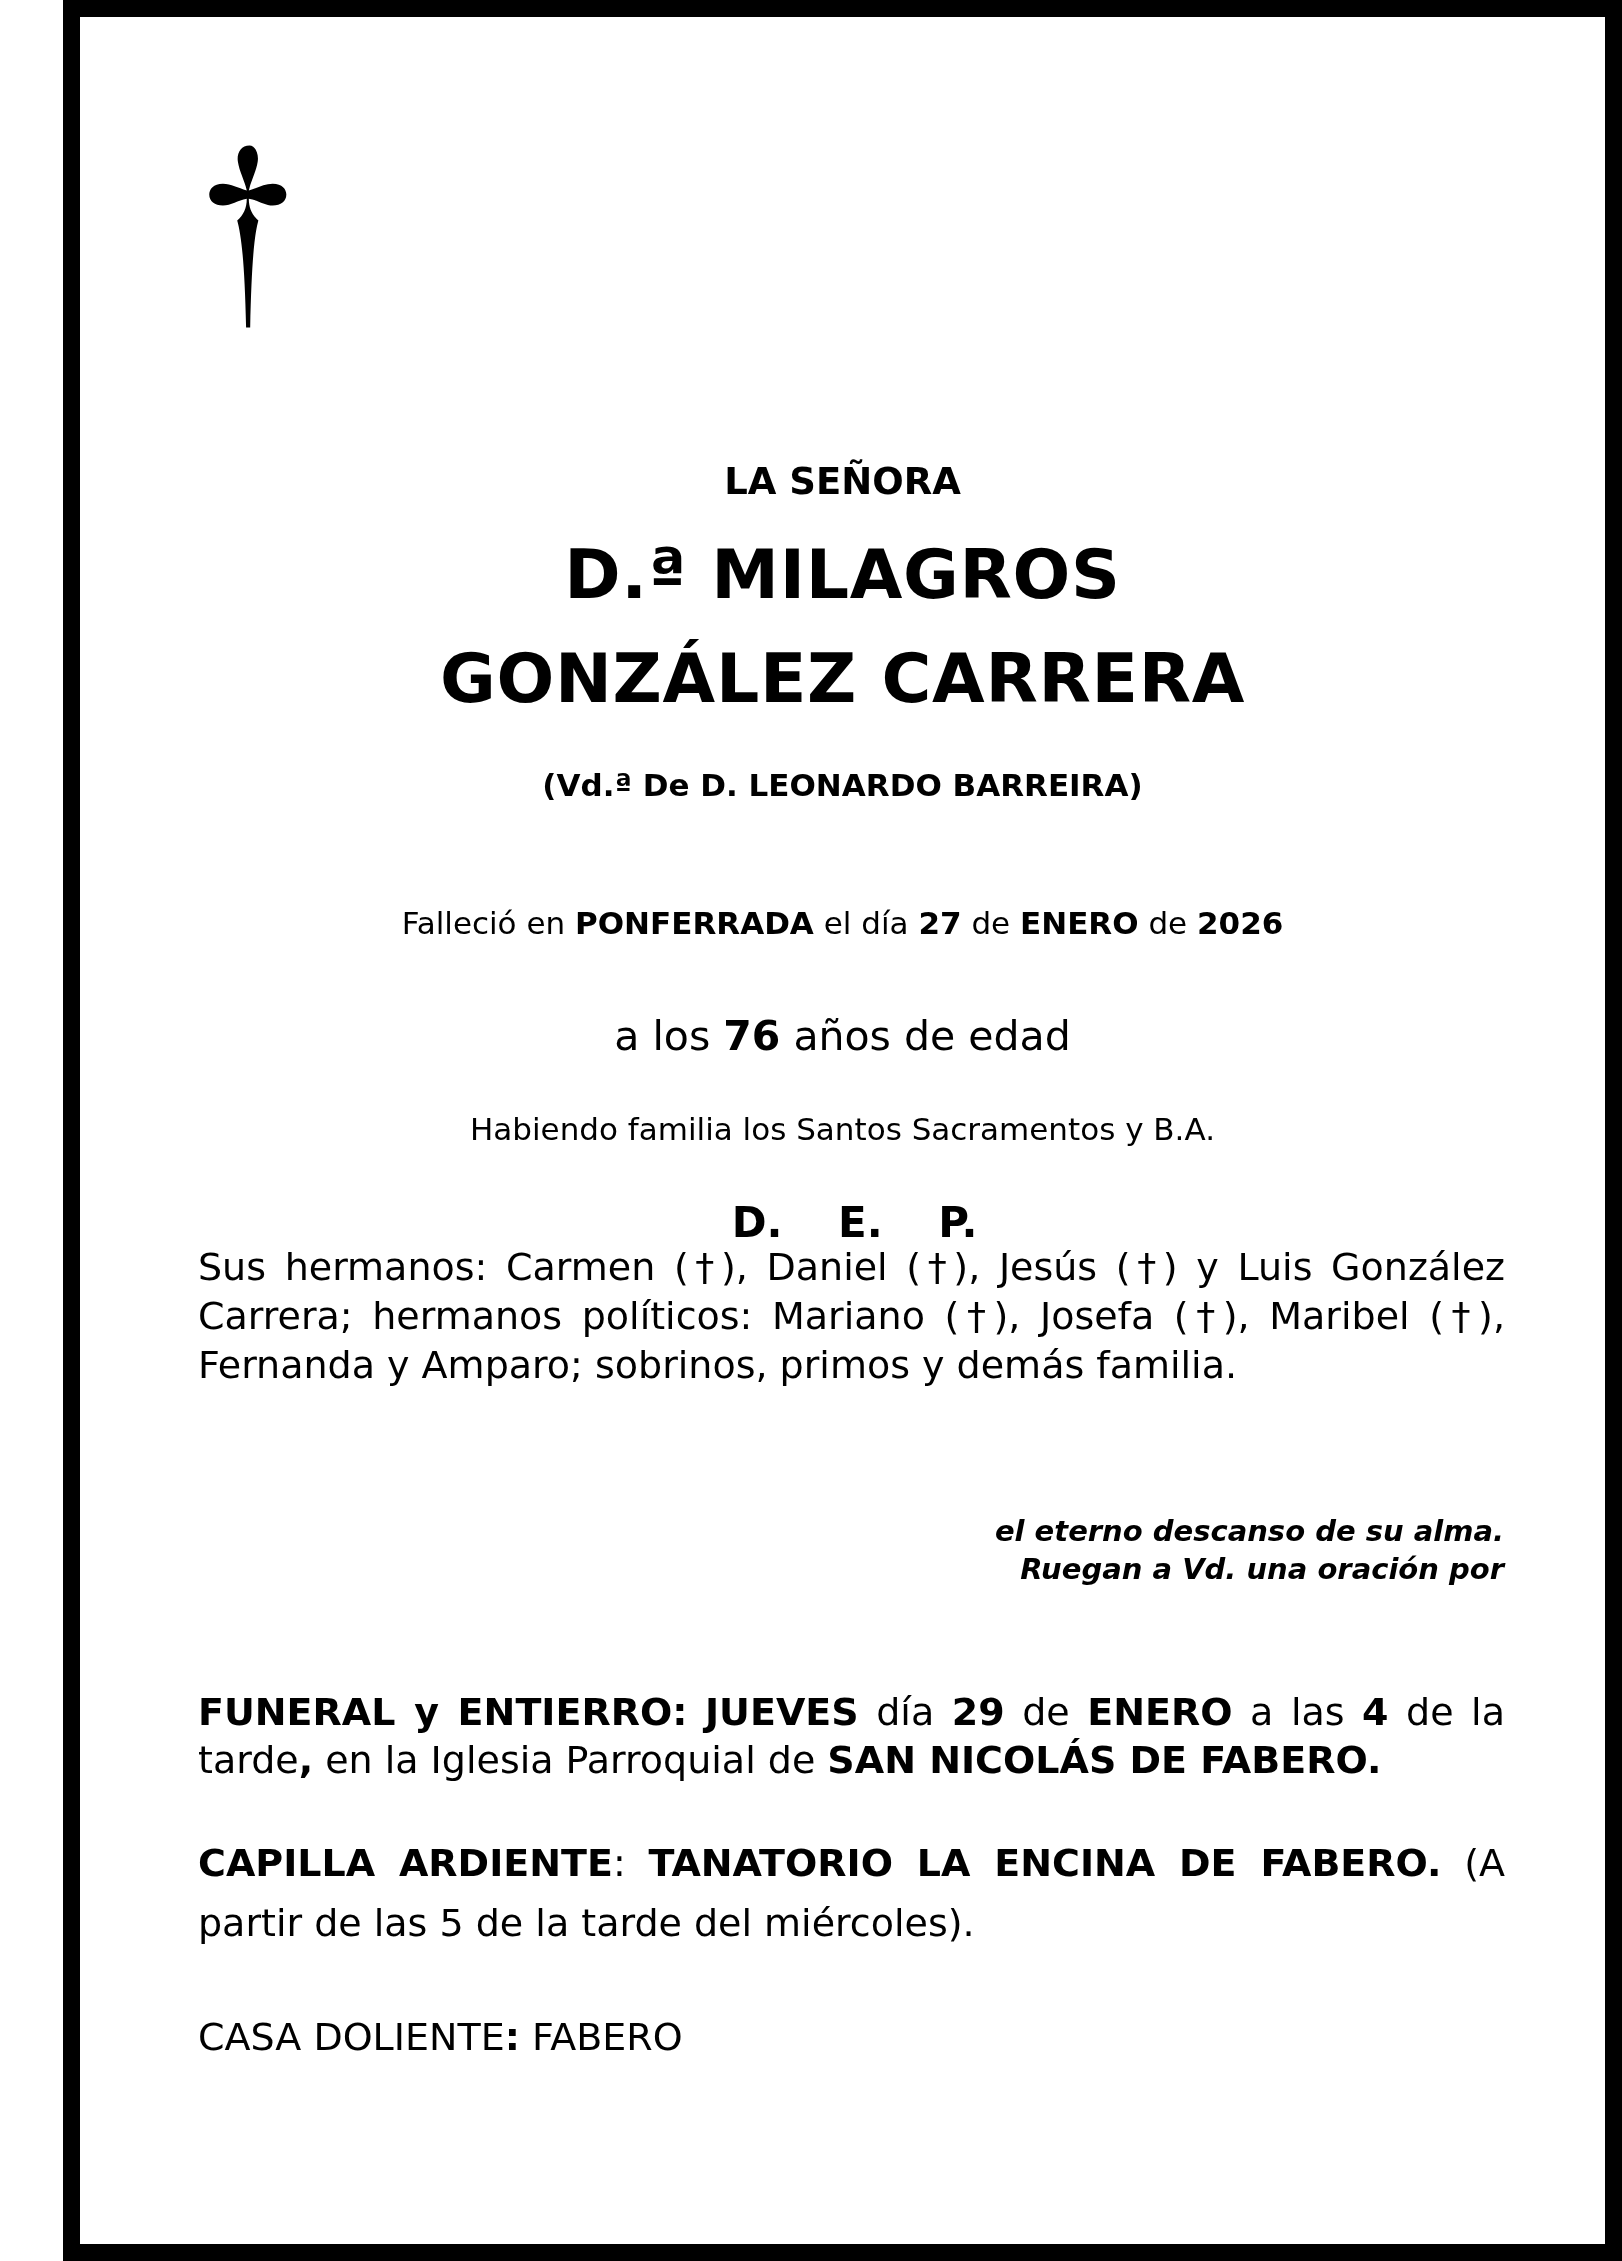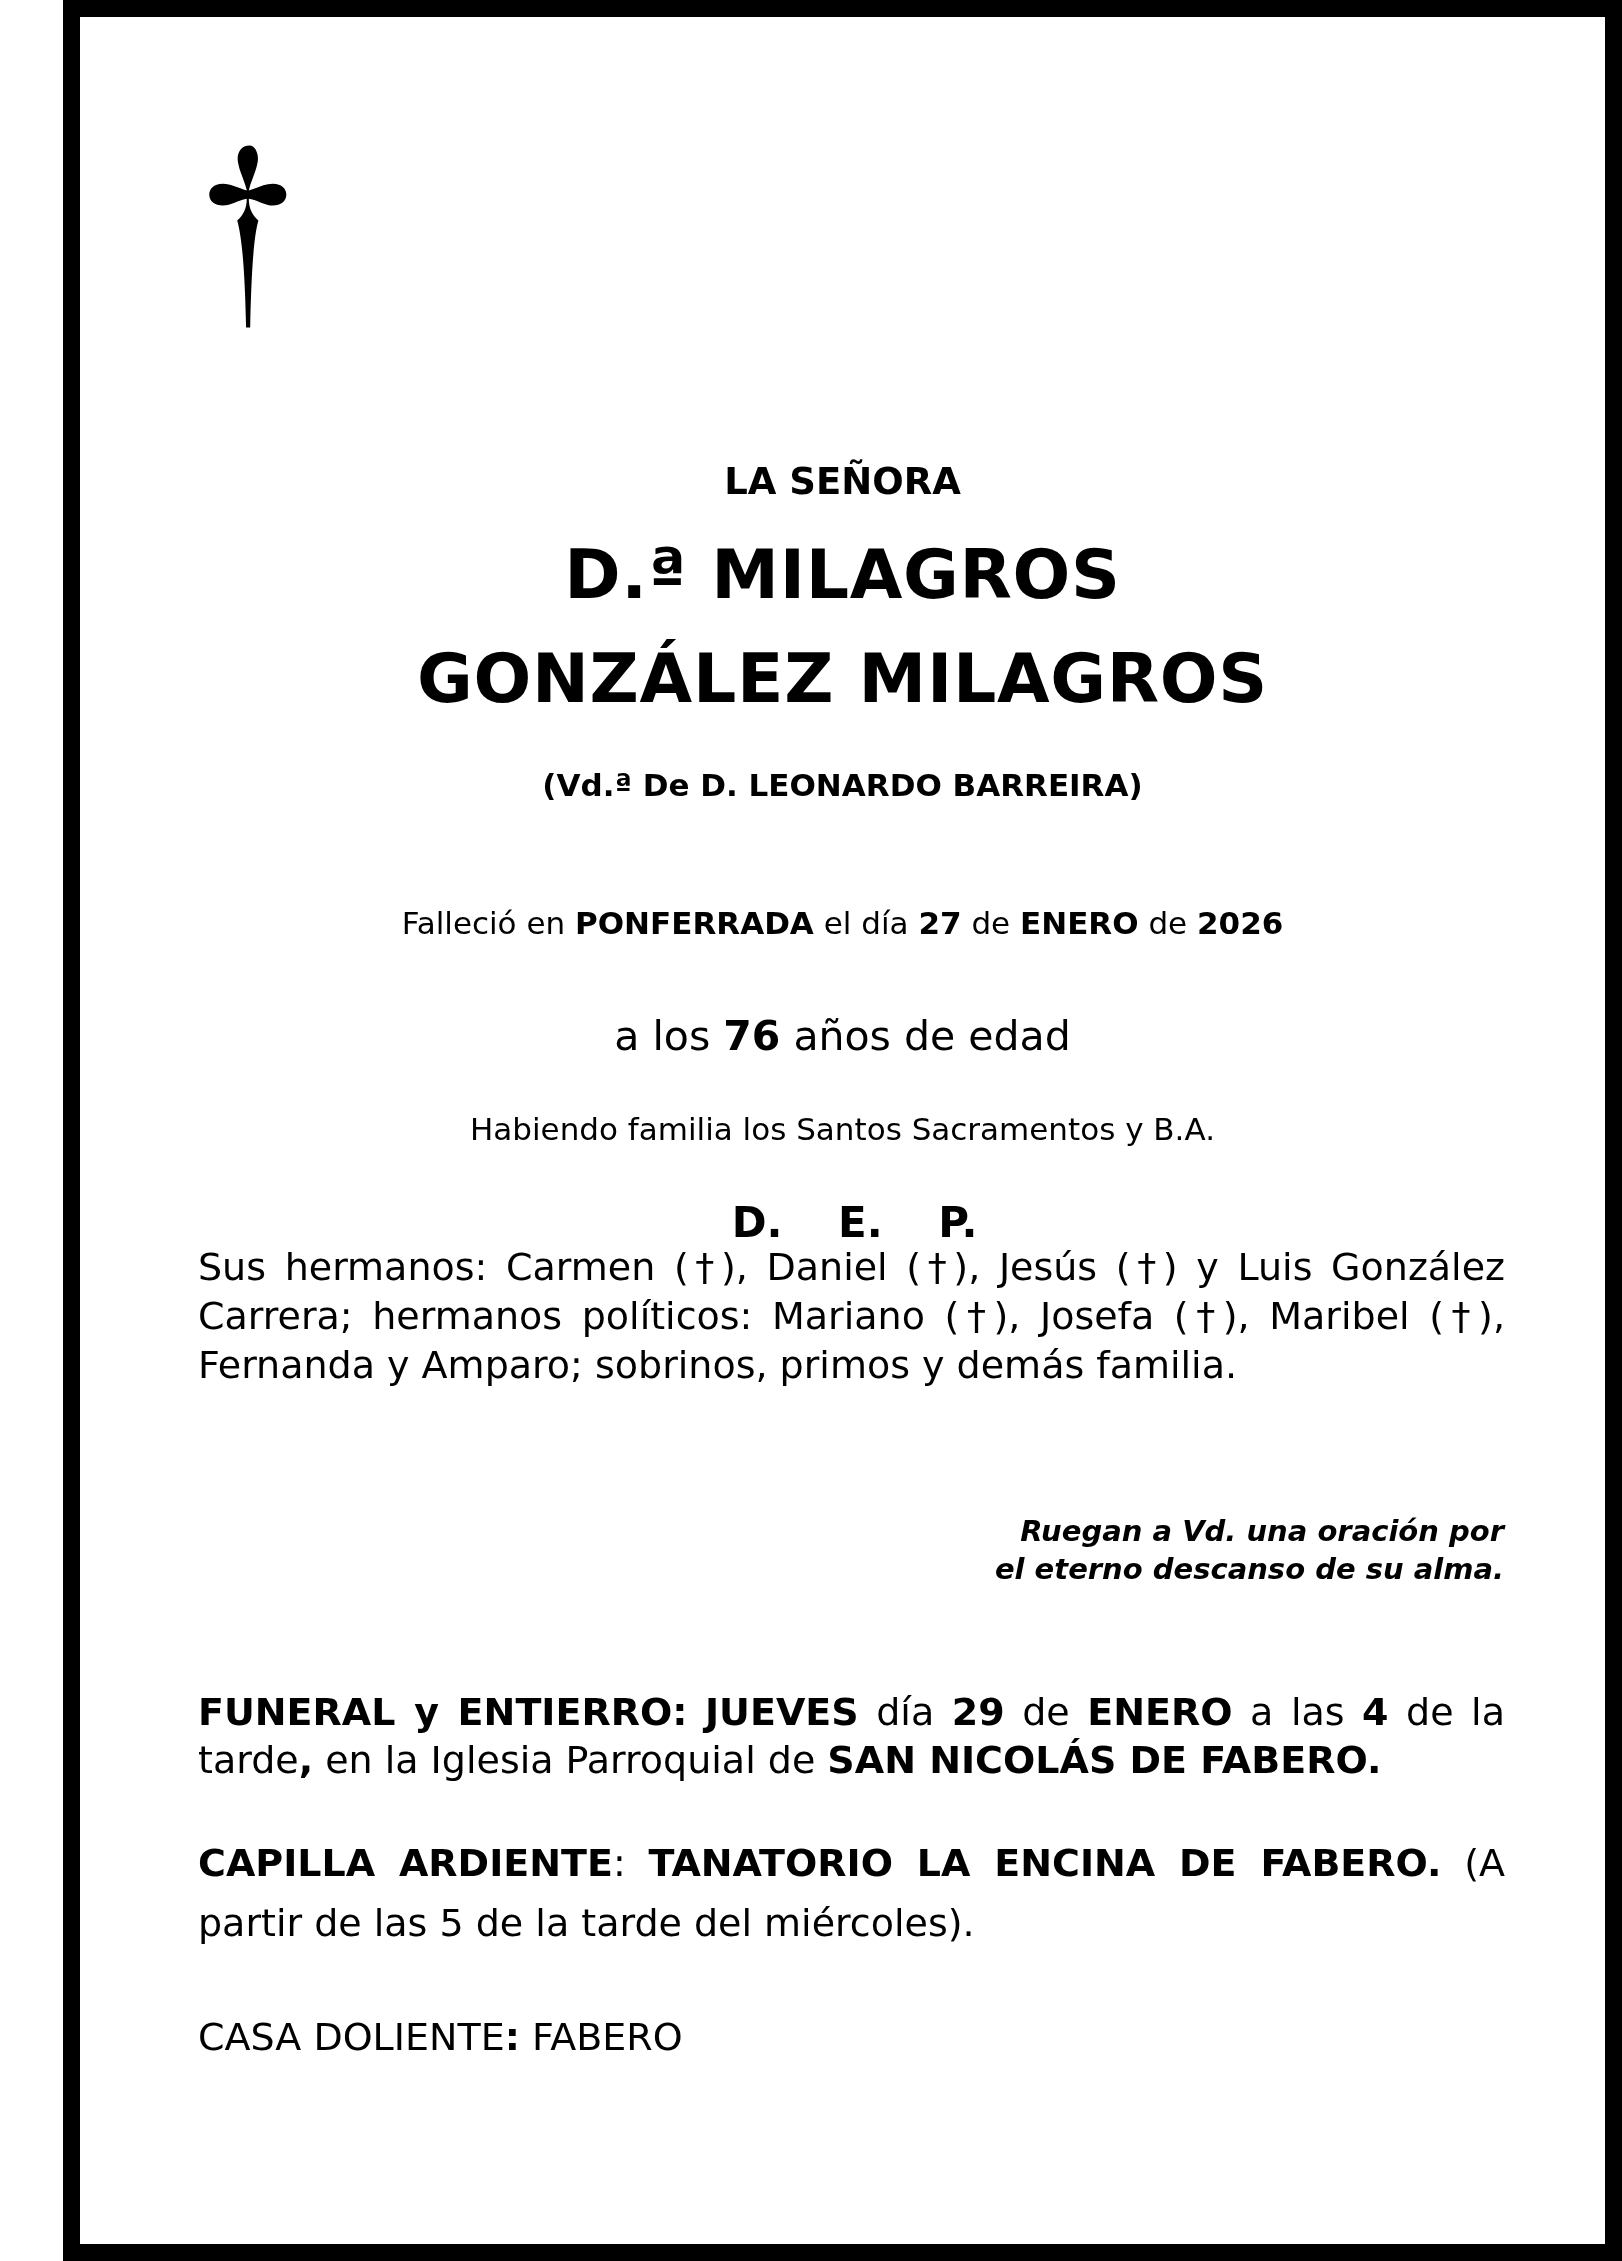--- a/index.html
+++ b/index.html
@@ -57,35 +57,35 @@
     C77 88 87 96 99 96
     C111 96 119 90 119 80
     C119 72 113 64 99 64
     C87 64 77 70 64 74
     C67 60 75 46 77 32
     C79 20 73 8 65 8 Z"></path>
 </svg>
 
 <div class="line center senora">LA SEÑORA</div>
 <div class="line center name1">D.ª MILAGROS</div>
-<div class="line center name2">GONZÁLEZ MILAGROS</div>
+<div class="line center name2">GONZÁLEZ CARRERA</div>
 <div class="line center widow">(Vd.ª De D. LEONARDO BARREIRA)</div>
 
 <div class="line center died"><span>Falleció en </span><span class="b">PONFERRADA</span><span> el día </span><span class="b">27</span><span> de </span><span class="b">ENERO</span><span> de </span><span class="b">2026</span></div>
 
 <div class="line center age"><span>a los </span><span class="b">76</span><span> años de edad</span></div>
 
 <div class="line center sacr">Habiendo familia los Santos Sacramentos y B.A.</div>
 <div class="line center dep">D. E. P.</div>
 
 <div class="para family">Sus hermanos: Carmen (†), Daniel (†), Jesús (†) y Luis González Carrera; hermanos políticos: Mariano (†), Josefa (†), Maribel (†), Fernanda y Amparo; sobrinos, primos y demás familia.</div>
 
 <div class="pray">
+  <div>el eterno descanso de su alma.</div>
   <div>Ruegan a Vd. una oración por</div>
-  <div>el eterno descanso de su alma.</div>
 </div>
 
 <div class="para funeral"><span class="b">FUNERAL y ENTIERRO:</span> <span class="b">JUEVES</span><span> día </span><span class="b">29</span><span> de </span><span class="b">ENERO</span><span> a las </span><span class="b">4</span><span> de la tarde</span><span class="b">,</span><span> en la Iglesia Parroquial de </span><span class="b">SAN NICOLÁS DE FABERO.</span></div>
 
 <div class="para capilla"><span class="b">CAPILLA ARDIENTE</span><span>: </span><span class="b">TANATORIO LA ENCINA DE FABERO.</span><span> (A partir de las 5 de la tarde del miércoles).</span></div>
 
 <div class="para casa"><span>CASA DOLIENTE</span><span class="b">:</span><span> FABERO</span></div>
 
 
 </body></html>

